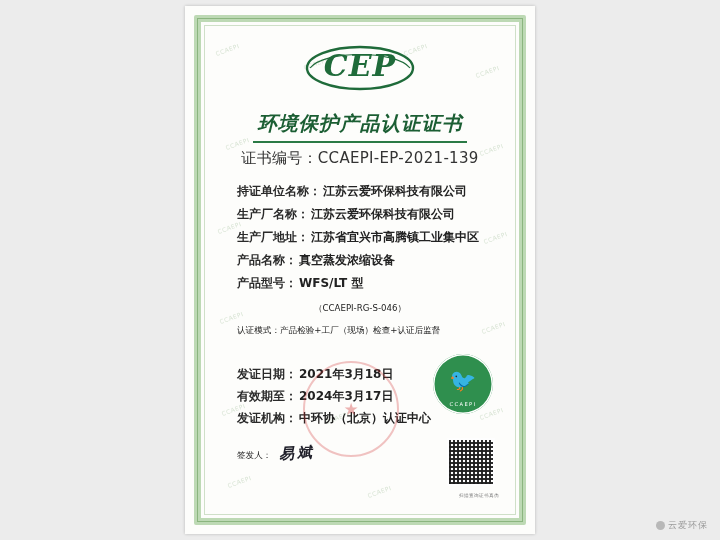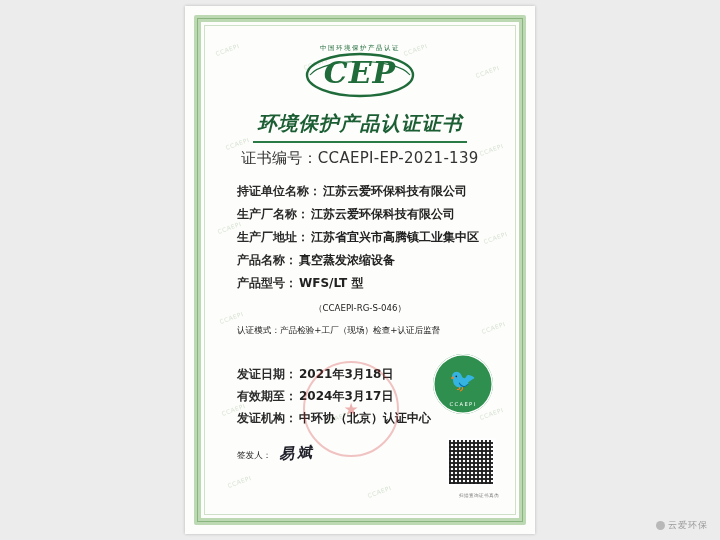--- a/index.html
+++ b/index.html
@@ -307,21 +307,20 @@
       <span class="wm" style="left:14px; top:378px;">CCAEPI</span>
       <span class="wm" style="left:118px;top:386px;">CCAEPI</span>
       <span class="wm" style="left:272px;top:382px;">CCAEPI</span>
       <span class="wm" style="left:20px; top:450px;">CCAEPI</span>
       <span class="wm" style="left:160px;top:460px;">CCAEPI</span>
     </div>
 
     <div class="content">
 
       <div class="logo-wrap">
-        <div class="logo-top-text">中国环境保护产品认证</div>
         <div class="logo-oval">
           <svg width="112" height="48" viewBox="0 0 112 48" aria-hidden="true">
             <ellipse cx="56" cy="24" rx="53" ry="21" fill="none" stroke="#1f6b3a" stroke-width="2.4"></ellipse>
             <path d="M6 24 C 20 6, 92 6, 106 24" fill="none" stroke="#1f6b3a" stroke-width="1.2"></path>
           </svg>
           <div class="cep-text">CEP</div>
         </div>
       </div>
 
       <div class="title">环境保护产品认证证书</div>

